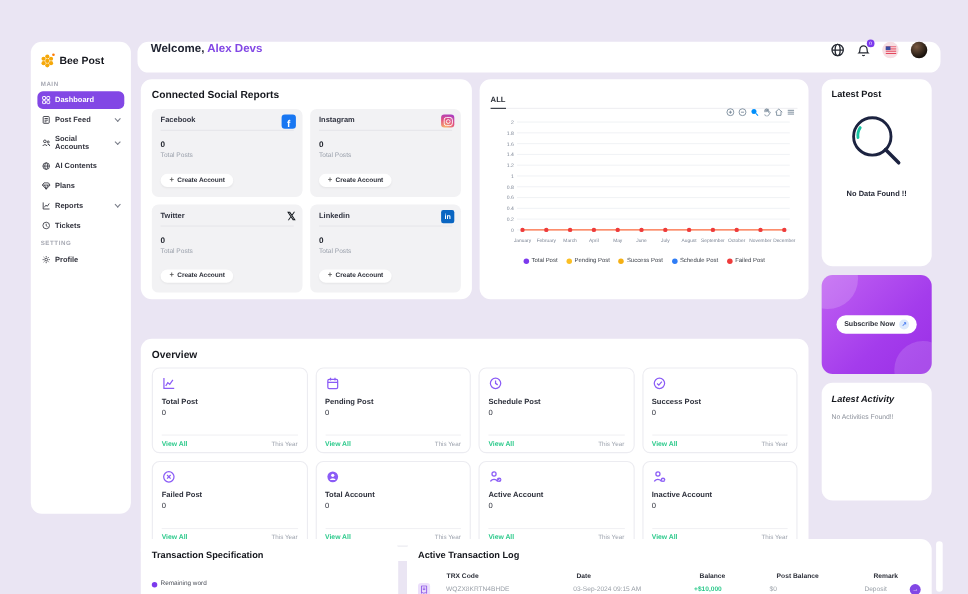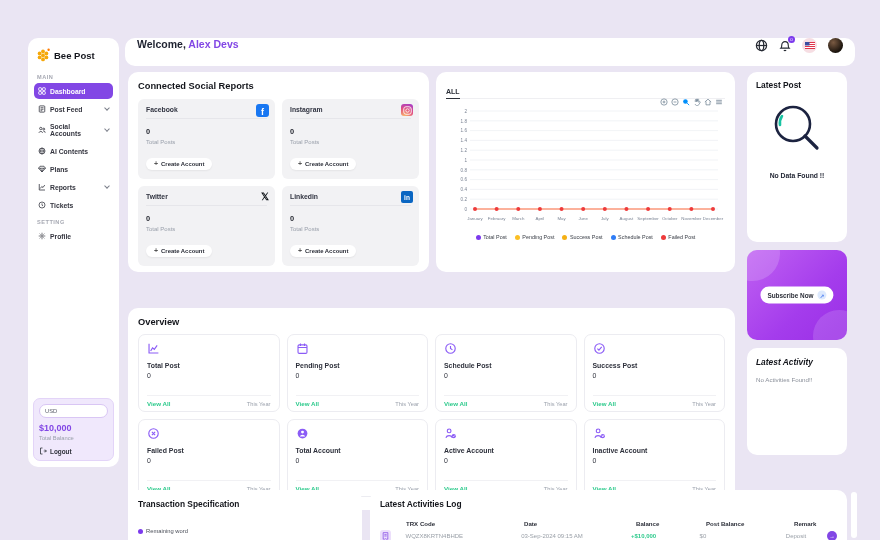--- a/index.html
+++ b/index.html
@@ -205,32 +205,20 @@
   <div class="side-section">SETTING</div>
 
   <div class="side-item">
     <svg width="8" height="8" viewBox="0 0 16 16" fill="none" stroke="currentColor" stroke-width="1.5">
       <circle cx="8" cy="8" r="2.4"></circle>
         <path d="M8 1.5v2.2M8 12.3v2.2M1.5 8h2.2M12.3 8h2.2M3.4 3.4l1.6 1.6M11 11l1.6 1.6M12.6 3.4L11 5M5 11l-1.6 1.6"></path>
     </svg>
     <span>Profile</span>
   </div>
 
-  <div class="balance-card">
-    <div class="usd-pill">USD</div>
-    <div class="amount">$10,000</div>
-    <div class="amount-label">Total Balance</div>
-    <div class="logout-row">
-      <svg width="8" height="8" viewBox="0 0 16 16" fill="none" stroke="#2f323b" stroke-width="1.6">
-        <path d="M7 2H3v12h4"></path>
-          <path d="M9.5 8h5M12 5.2L14.8 8 12 10.8"></path>
-      </svg>
-      <span>Logout</span>
-    </div>
-  </div>
 </div>
 
 <div class="panel" id="header">
   <div class="welcome">
     <span>Welcome,</span>
     <span class="uname">Alex Devs</span>
   </div>
   <div class="hicons">
     <span class="hicon">
       <svg width="13" height="13" viewBox="0 0 16 16" fill="none" stroke="#262a33" stroke-width="1.5">
@@ -557,21 +545,21 @@
 
 <div class="panel" id="subspec">
   <div class="panel-title">Transaction Specification</div>
   <div class="spec-legend">
     <span class="dot" id="spec-dot" style="background: rgb(124, 58, 237);"></span>
     <span>Remaining word</span>
   </div>
 </div>
 
 <div class="panel" id="trxlog">
-  <div class="panel-title">Latest Activities Log</div>
+  <div class="panel-title">Active Transaction Log</div>
   <div class="trx-table">
     <div class="trx-row trx-head">
       <span class="c-icon"></span>
       <span class="c-trx">TRX Code</span>
       <span class="c-date">Date</span>
       <span class="c-bal">Balance</span>
       <span class="c-post">Post Balance</span>
       <span class="c-rem">Remark</span>
       <span class="c-act"></span>
     </div>

